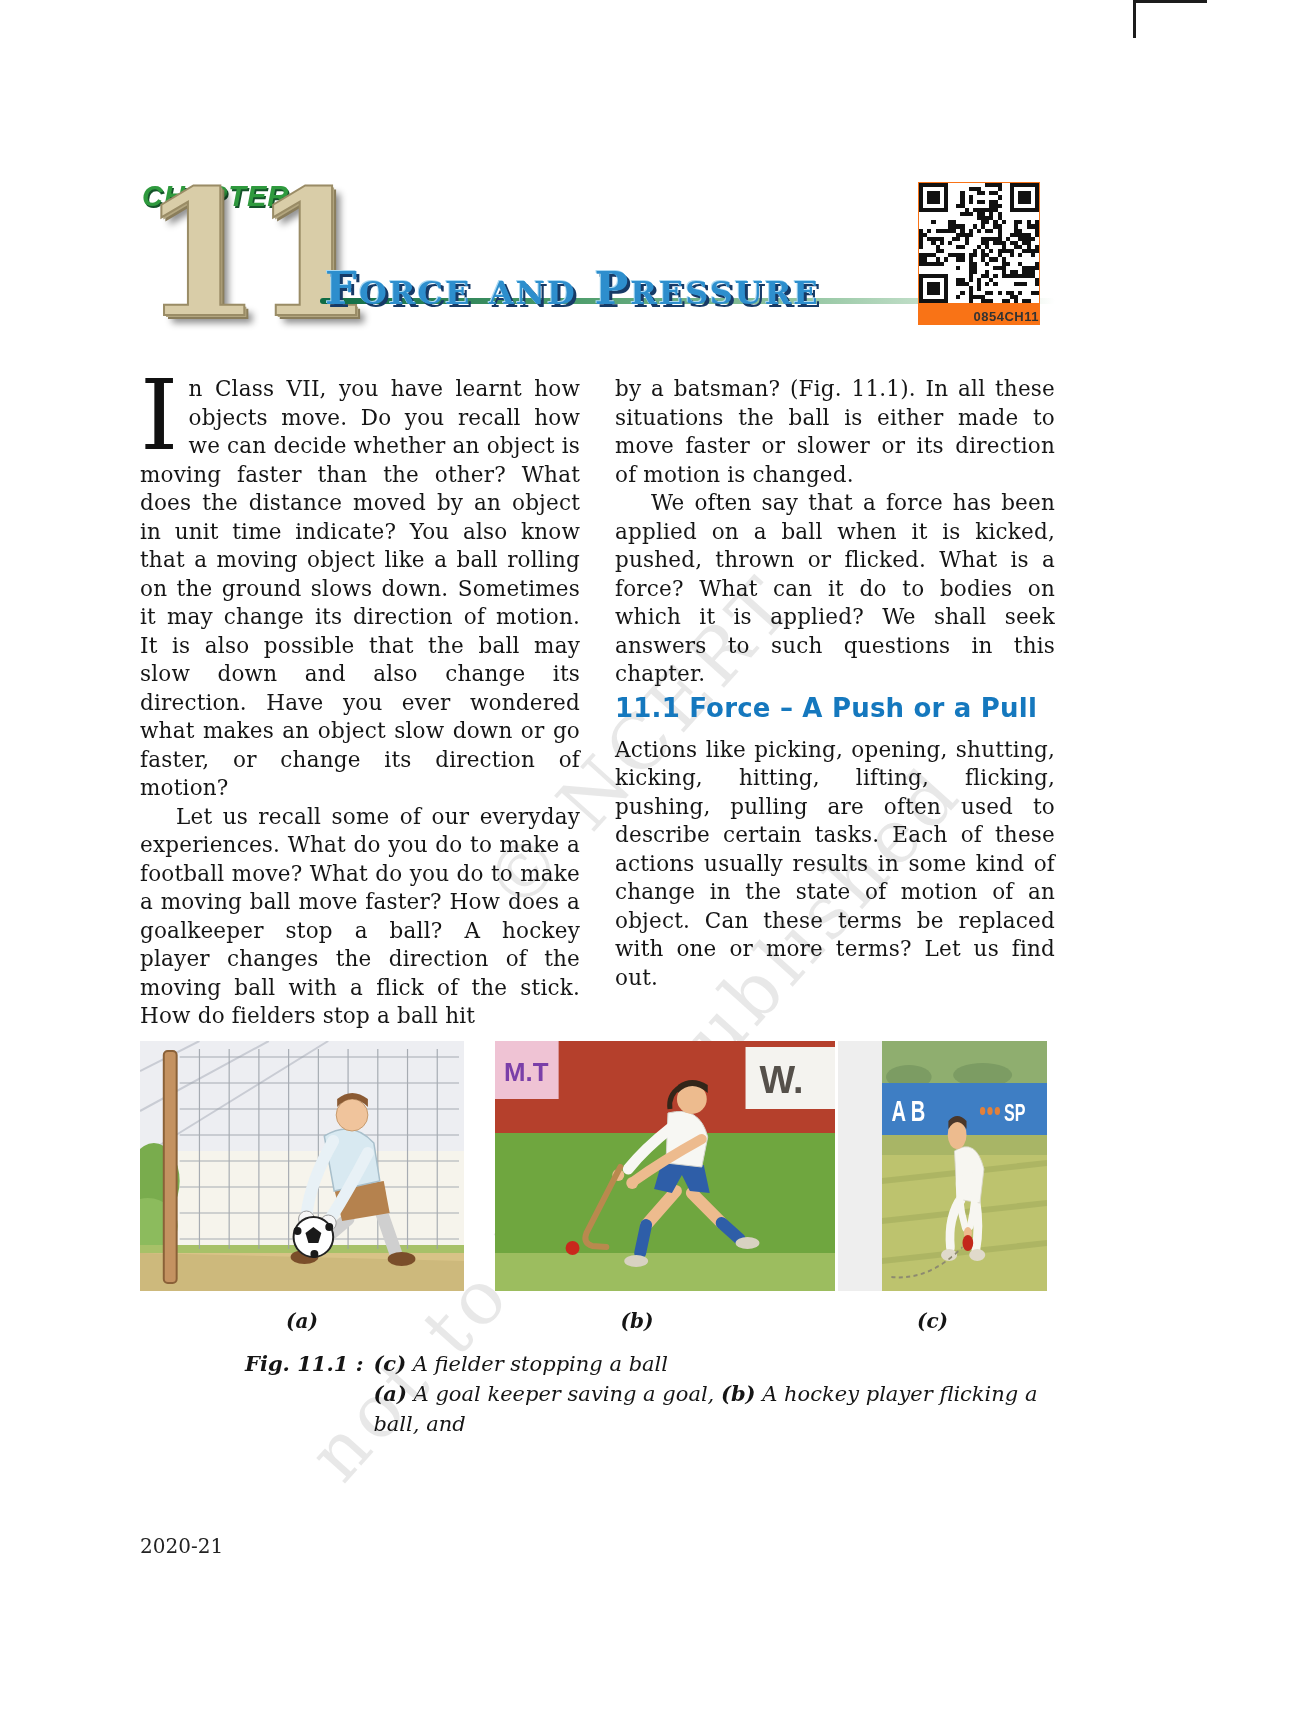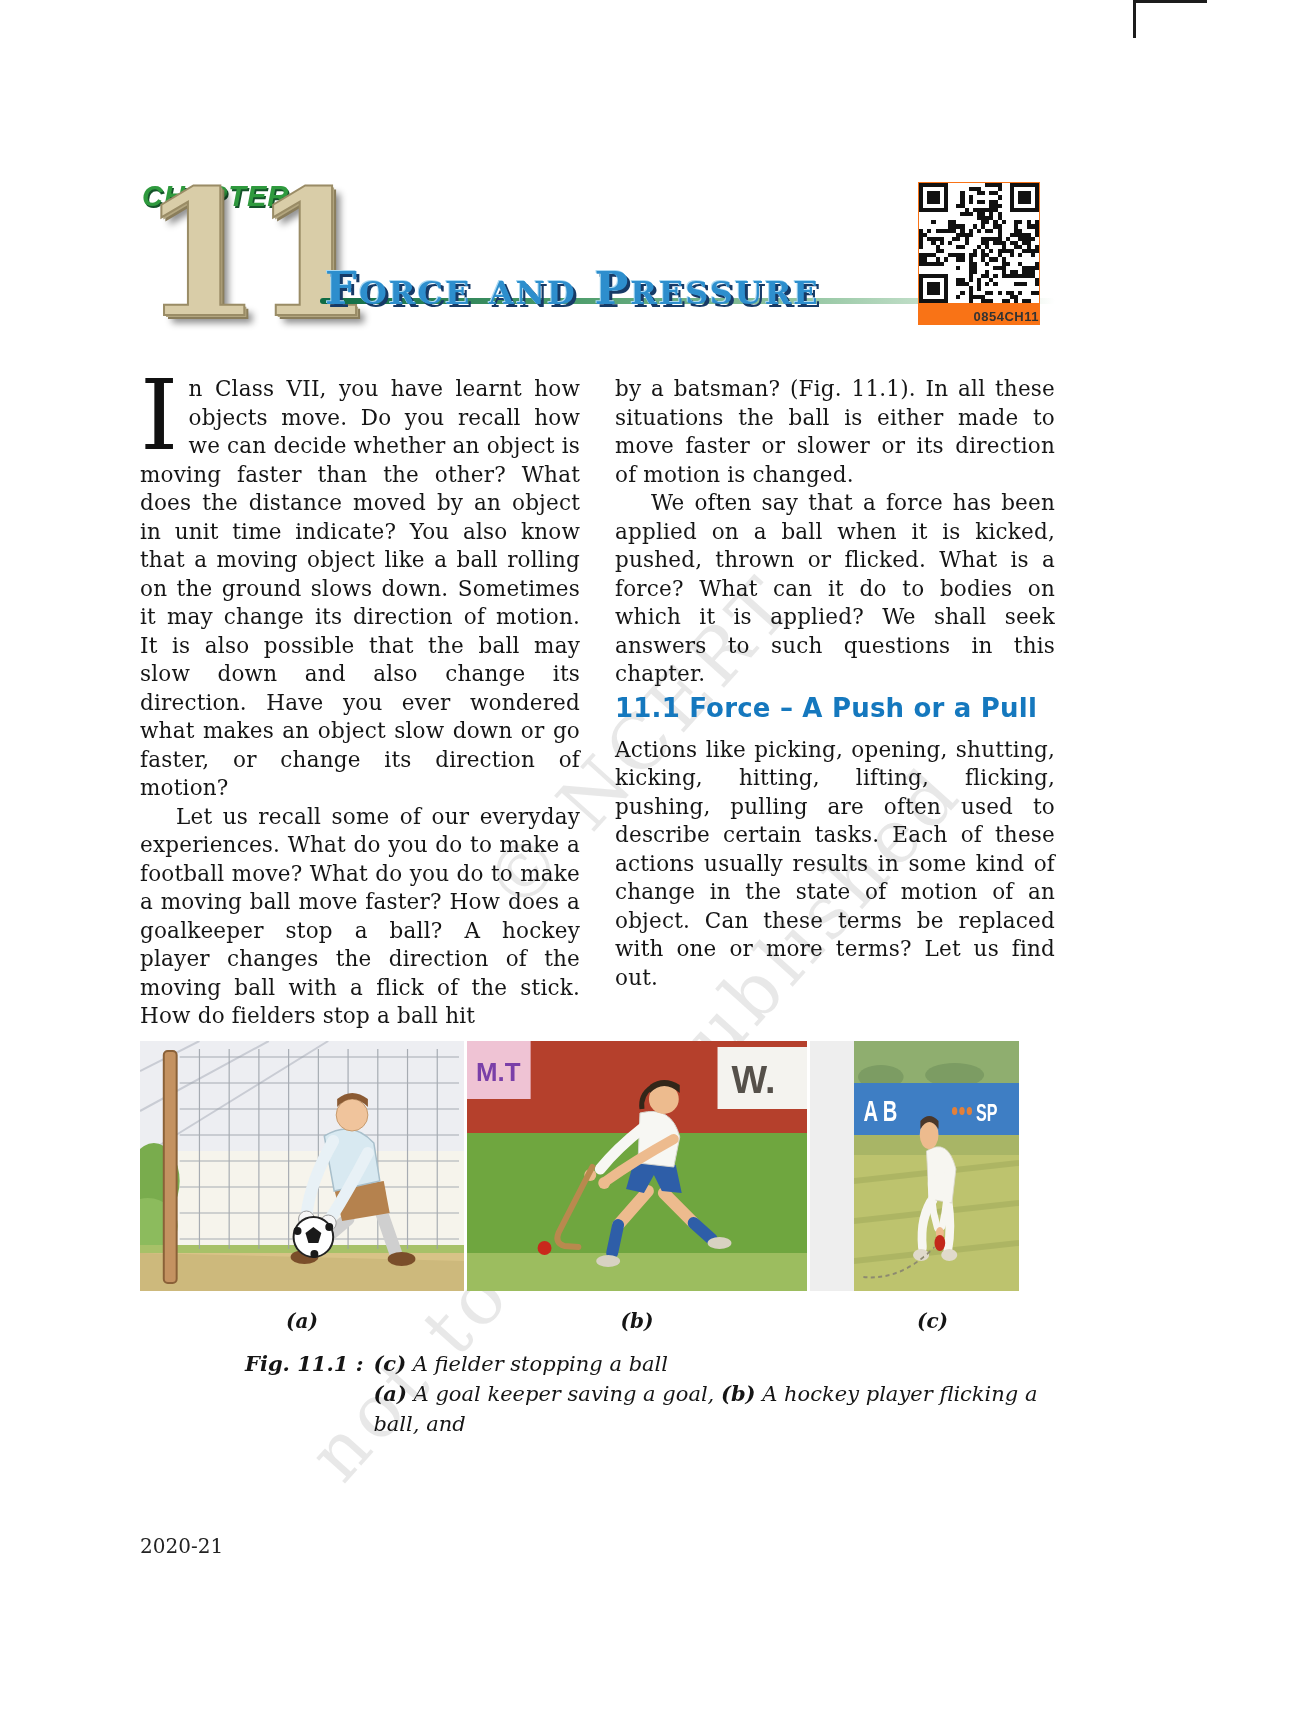--- a/index.html
+++ b/index.html
@@ -114,21 +114,21 @@
     font-family:"DejaVu Sans", sans-serif;
     font-weight:bold; font-size:26px; line-height:1.2;
     color:#1578be;
     margin:4px 0 12px 0;
     text-align:left; letter-spacing:0.2px;
   }
 
   
   .figure-row { display:flex; gap:3px; margin-top:10px; }
   .fig-img { height:250px; overflow:hidden; background:#eee; }
-  .fig-a { width:324px; } .fig-b { width:340px; } .fig-c { width:209px;padding-left:44px; }
+  .fig-a { width:324px; } .fig-b { width:340px;margin-left:28px; } .fig-c { width:209px;padding-left:44px; }
   .fig-img svg { width:100%; height:100%; display:block; }
 
   .figure-labels { display:flex; gap:3px; margin-top:18px; }
   .fig-label {
     font-weight:bold; font-style:italic; font-size:20px; text-align:center;
   }
   .fl-a { width:324px; } .fl-b { width:340px; } .fl-c { width:245px; }
 
   .caption {
     display:flex; gap:10px;

